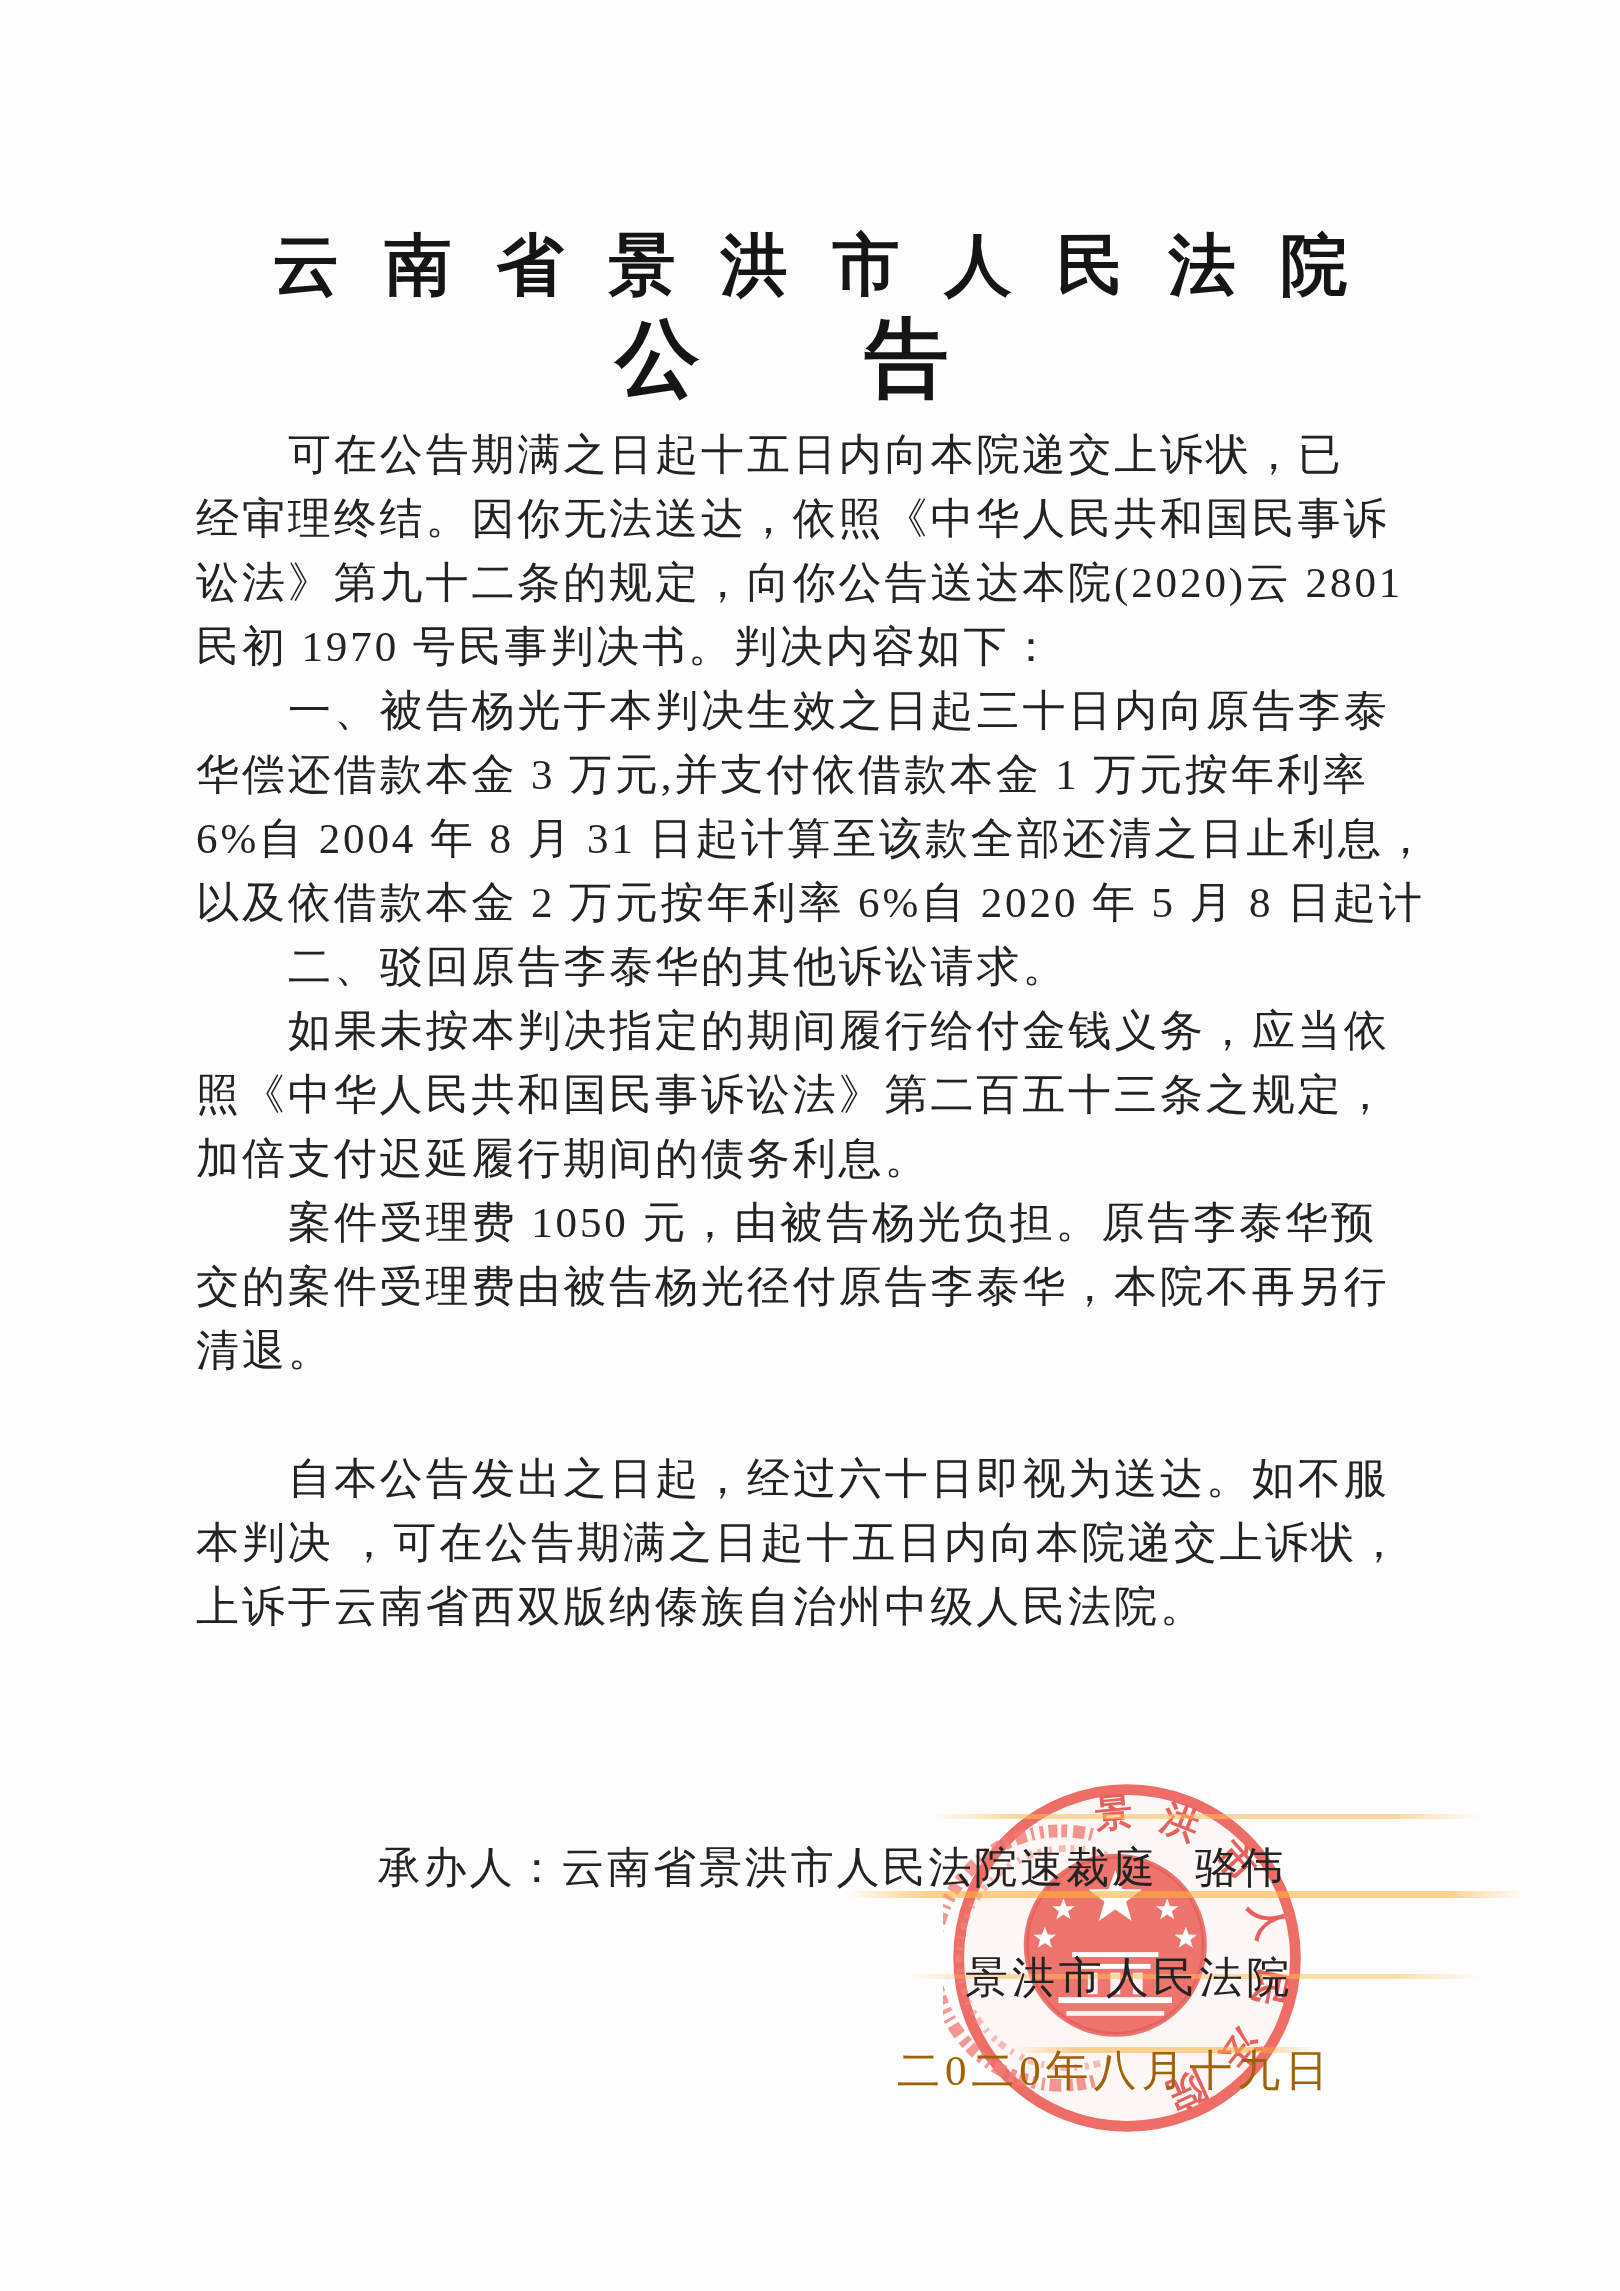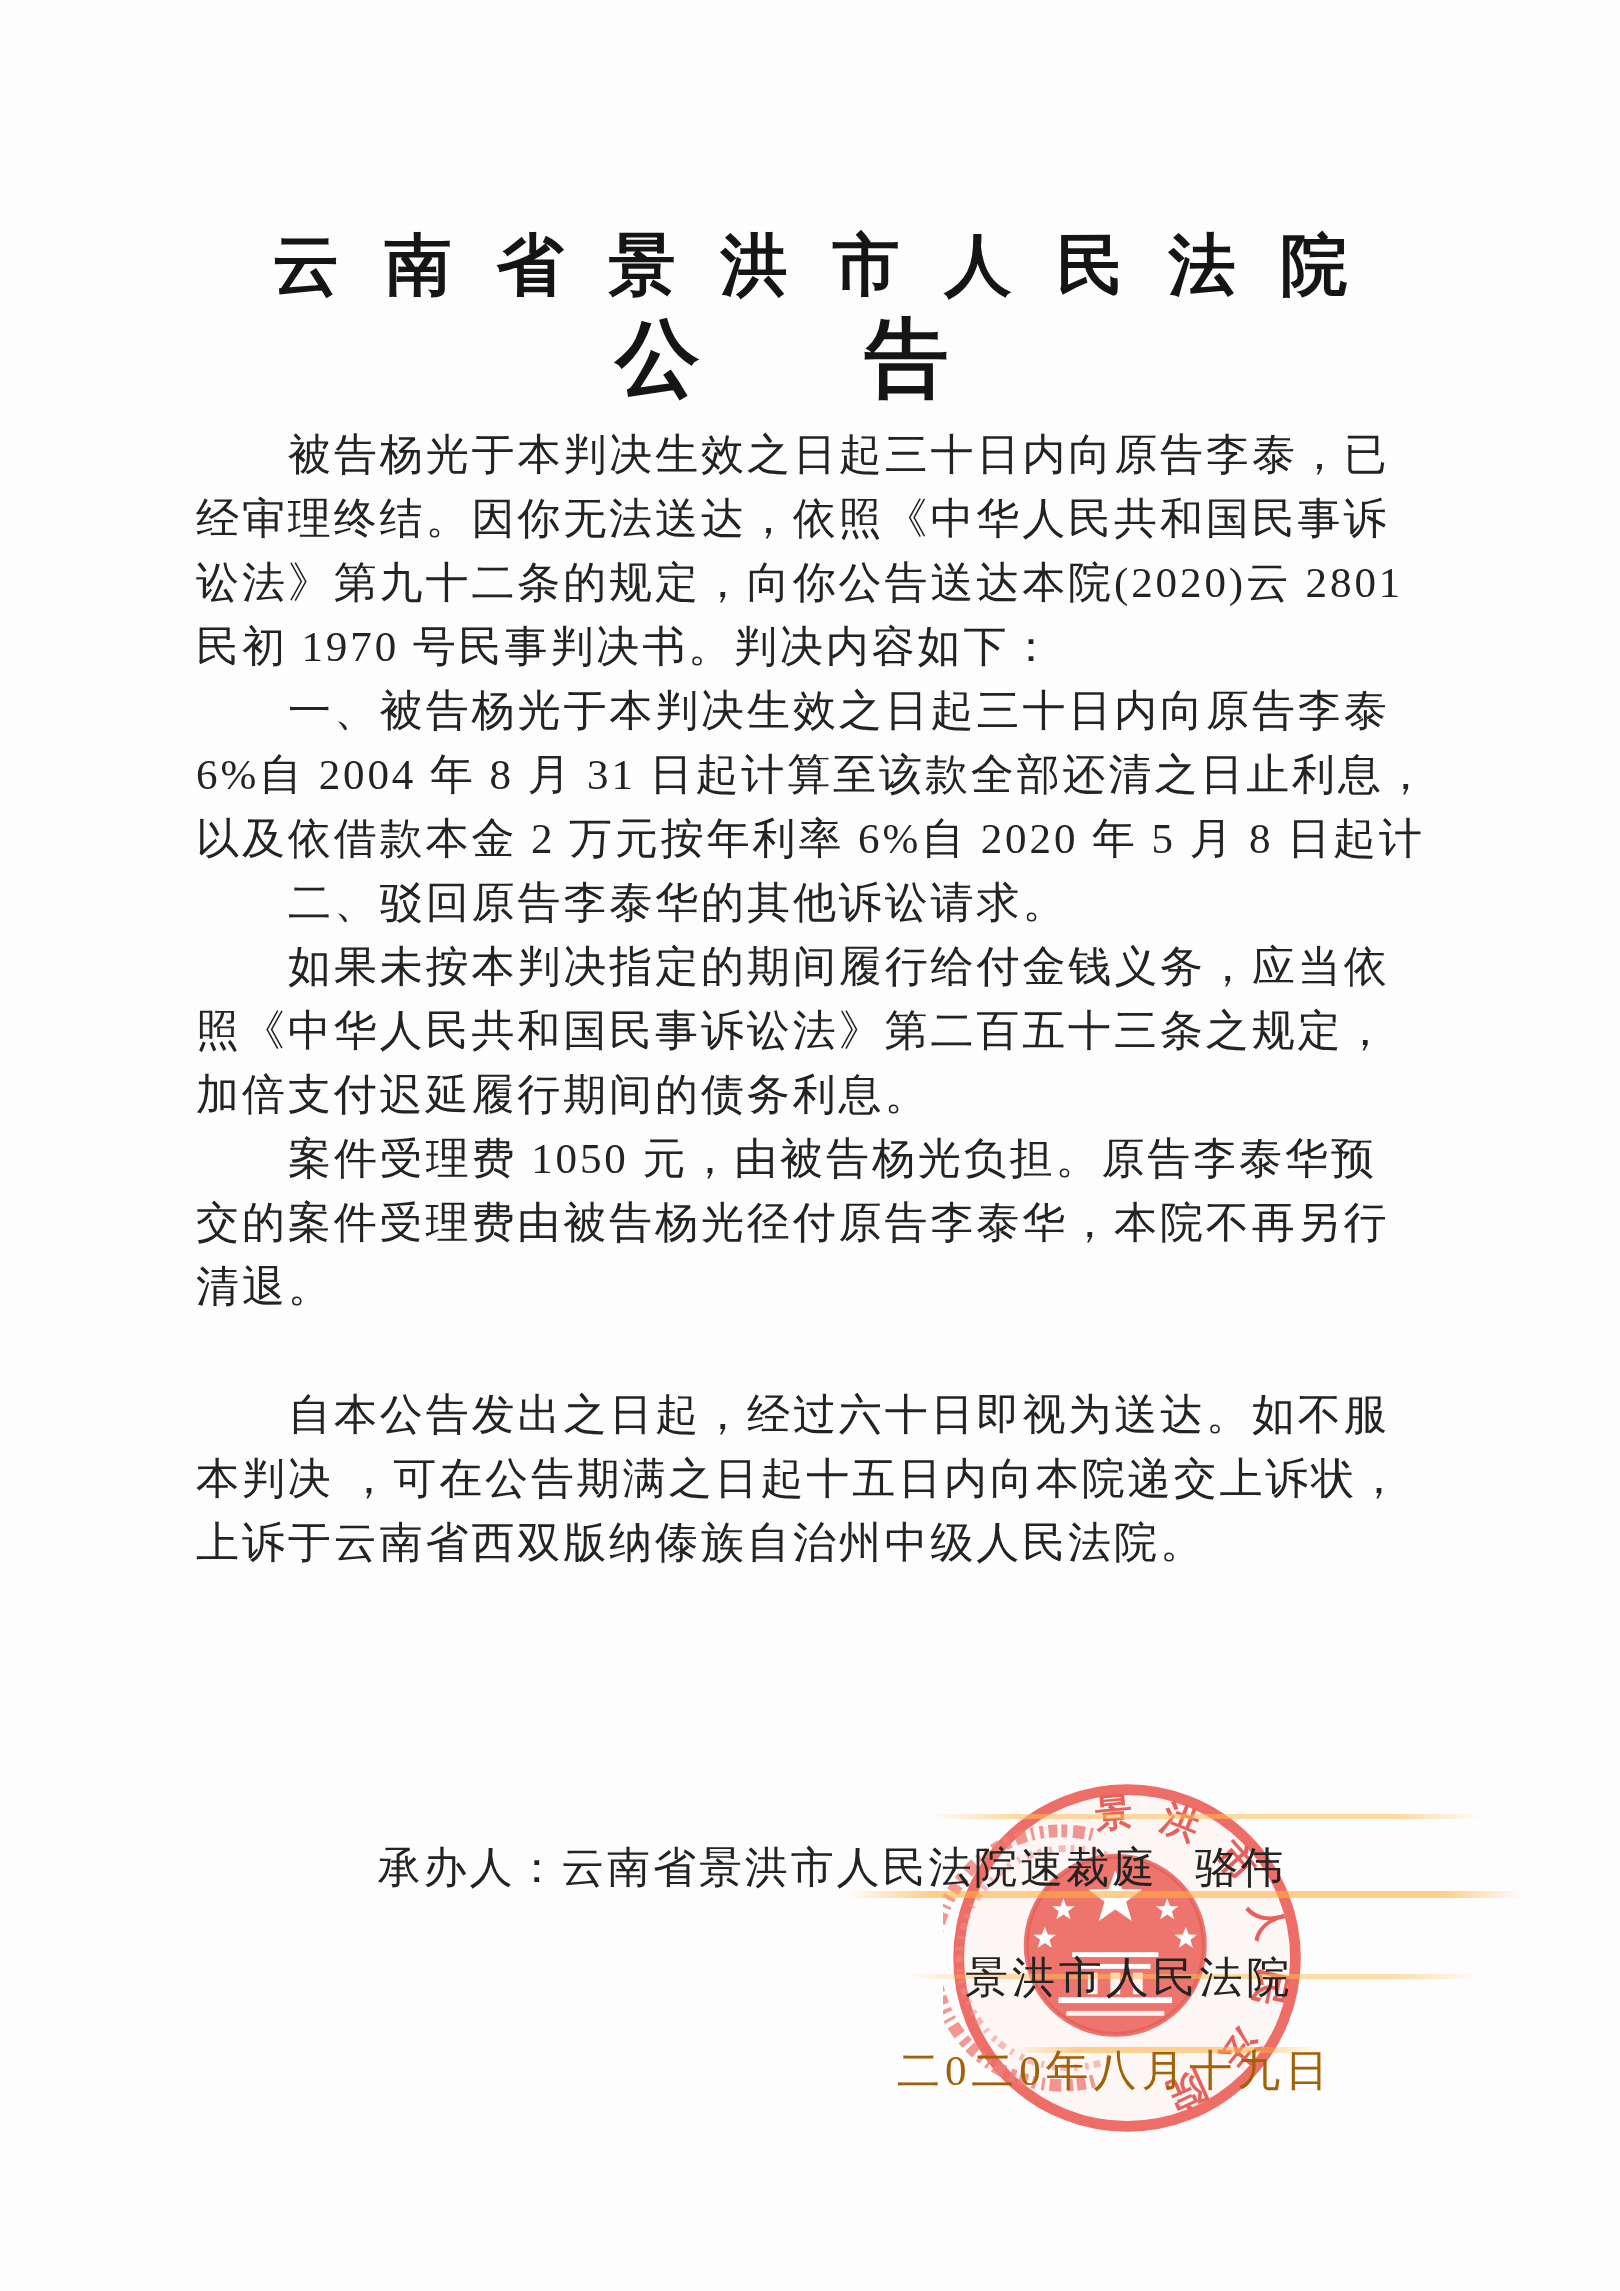--- a/index.html
+++ b/index.html
@@ -79,25 +79,26 @@
 </head>
 <body>
 
 <div class="page">
 
   <div class="court-title">云南省景洪市人民法院</div>
 
   <div class="notice-heading">公告</div>
 
   <div class="body-block" id="body-lines">
-      <div class="body-line ind2">被告杨光于本判决生效之日起三十日内向原告李泰，已</div>
+      <div class="body-line ind2">可在公告期满之日起十五日内向本院递交上诉状，已</div>
       <div class="body-line">经审理终结。因你无法送达，依照《中华人民共和国民事诉</div>
       <div class="body-line">讼法》第九十二条的规定，向你公告送达本院(2020)云 2801</div>
       <div class="body-line">民初 1970 号民事判决书。判决内容如下：</div>
       <div class="body-line ind2">一、被告杨光于本判决生效之日起三十日内向原告李泰</div>
+      <div class="body-line">华偿还借款本金 3 万元,并支付依借款本金 1 万元按年利率</div>
       <div class="body-line">6%自 2004 年 8 月 31 日起计算至该款全部还清之日止利息，</div>
       <div class="body-line">以及依借款本金 2 万元按年利率 6%自 2020 年 5 月 8 日起计</div>
       <div class="body-line ind2">二、驳回原告李泰华的其他诉讼请求。</div>
       <div class="body-line ind2">如果未按本判决指定的期间履行给付金钱义务，应当依</div>
       <div class="body-line">照《中华人民共和国民事诉讼法》第二百五十三条之规定，</div>
       <div class="body-line">加倍支付迟延履行期间的债务利息。</div>
       <div class="body-line ind2">案件受理费 1050 元，由被告杨光负担。原告李泰华预</div>
       <div class="body-line">交的案件受理费由被告杨光径付原告李泰华，本院不再另行</div>
       <div class="body-line">清退。</div>
       <div class="body-line"></div>

